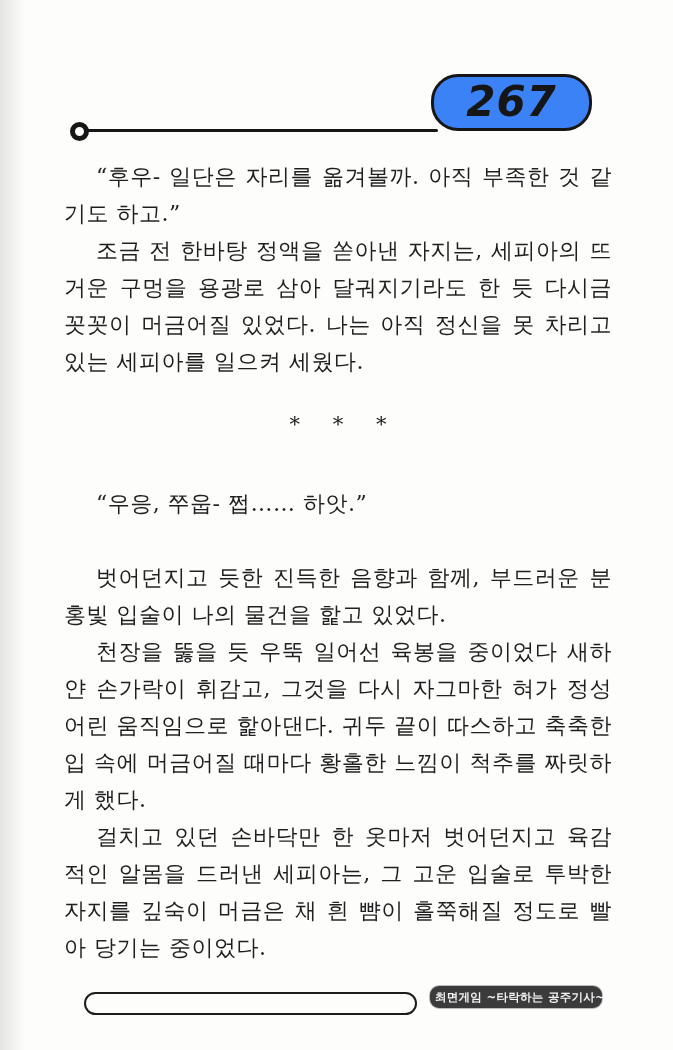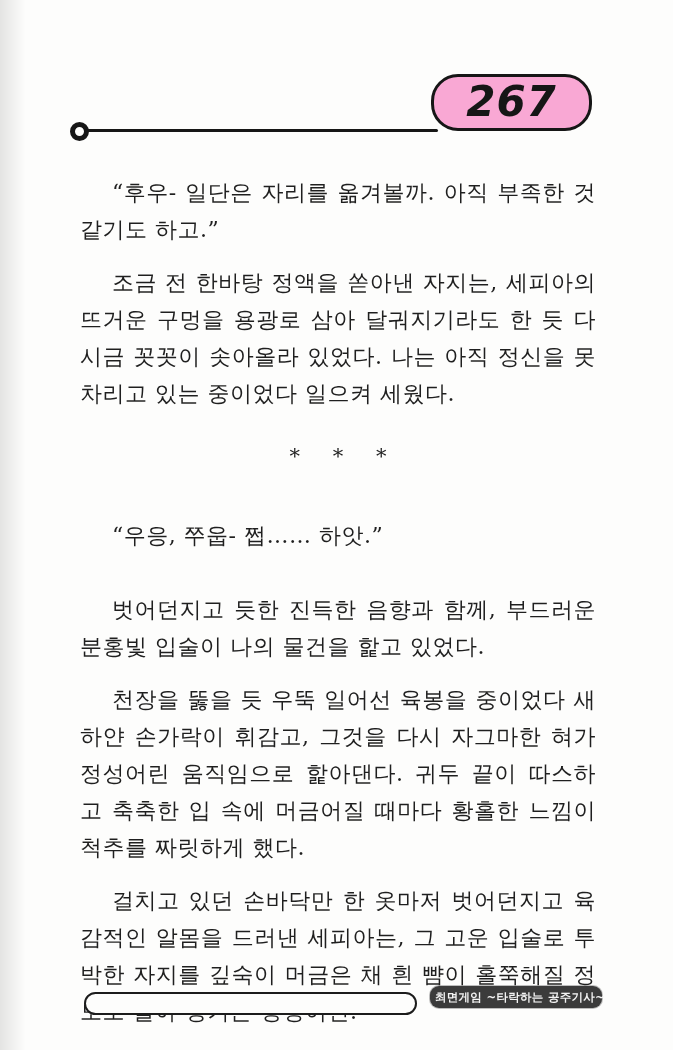--- a/index.html
+++ b/index.html
@@ -40,21 +40,21 @@
     left: 70px; top: 122px;
     width: 9px; height: 9px;
     background: #fdfdfc;
     border: 5px solid #161616;
     border-radius: 50%;
   }
   .page-number-box {
     position: absolute;
     left: 431px; top: 74px;
     width: 155px; height: 51px;
-    background: #f9a8d4;
+    background: #3b82f6;
     border: 3.5px solid #161616;
     border-radius: 27px;
     display: flex;
     align-items: center;
     justify-content: center;
   }
   .page-number-text {
     font-family: "DejaVu Sans", "Liberation Sans", sans-serif;
     font-style: italic;
     font-weight: 800;
@@ -64,21 +64,21 @@
     transform: translateY(-1px);
   }
 
   
   .body-text {
     position: absolute;
     left: 64px; top: 158px;
     width: 548px;
   }
   .para {
-    margin: 16px;
+    margin: 0;
     font-size: 22px;
     line-height: 37px;
     text-indent: 1.45em;
     text-align: justify;
     word-break: break-all;
     letter-spacing: 0.5px;
   }
   .para.dialogue-bold {
     font-weight: 400;
   }
@@ -135,26 +135,26 @@
   <div class="header">
     <span class="header-dot"></span>
     <div class="header-rule"></div>
     <div class="page-number-box">
       <span class="page-number-text">267</span>
     </div>
   </div>
 
   <div class="body-text">
     <p class="para dialogue">“후우- 일단은 자리를 옮겨볼까. 아직 부족한 것 같기도 하고.”</p>
-    <p class="para narration">조금 전 한바탕 정액을 쏟아낸 자지는, 세피아의 뜨거운 구멍을 용광로 삼아 달궈지기라도 한 듯 다시금 꼿꼿이 솟아올라 있었다. 나는 아직 정신을 못 차리고 있는 중이었다 일으켜 세웠다.</p>
+    <p class="para narration">조금 전 한바탕 정액을 쏟아낸 자지는, 세피아의 뜨거운 구멍을 용광로 삼아 달궈지기라도 한 듯 다시금 꼿꼿이 머금어질 있었다. 나는 아직 정신을 못 차리고 있는 세피아를 일으켜 세웠다.</p>
     <div class="sep">* * *</div>
     <p class="para dialogue-bold gap-before-quote">“우응, 쭈웁- 쩝…… 하앗.”</p>
     <p class="para narration gap-before-body">벗어던지고 듯한 진득한 음향과 함께, 부드러운 분홍빛 입술이 나의 물건을 핥고 있었다.</p>
     <p class="para narration">천장을 뚫을 듯 우뚝 일어선 육봉을 중이었다 새하얀 손가락이 휘감고, 그것을 다시 자그마한 혀가 정성어린 움직임으로 핥아댄다. 귀두 끝이 따스하고 축축한 입 속에 머금어질 때마다 황홀한 느낌이 척추를 짜릿하게 했다.</p>
-    <p class="para narration">걸치고 있던 손바닥만 한 옷마저 벗어던지고 육감적인 알몸을 드러낸 세피아는, 그 고운 입술로 투박한 자지를 깊숙이 머금은 채 흰 뺨이 홀쭉해질 정도로 빨아 당기는 정성어린.</p>
+    <p class="para narration">걸치고 있던 손바닥만 한 옷마저 벗어던지고 육감적인 알몸을 드러낸 세피아는, 그 고운 입술로 투박한 자지를 깊숙이 머금은 채 흰 뺨이 홀쭉해질 정도로 빨아 당기는 중이었다.</p>
   </div>
 
   <div class="footer">
     <div class="footer-pill"></div>
     <div class="footer-badge">
       <span class="footer-badge-text">최면게임 ~타락하는 공주기사~</span>
     </div>
   </div>
 </div>
 

